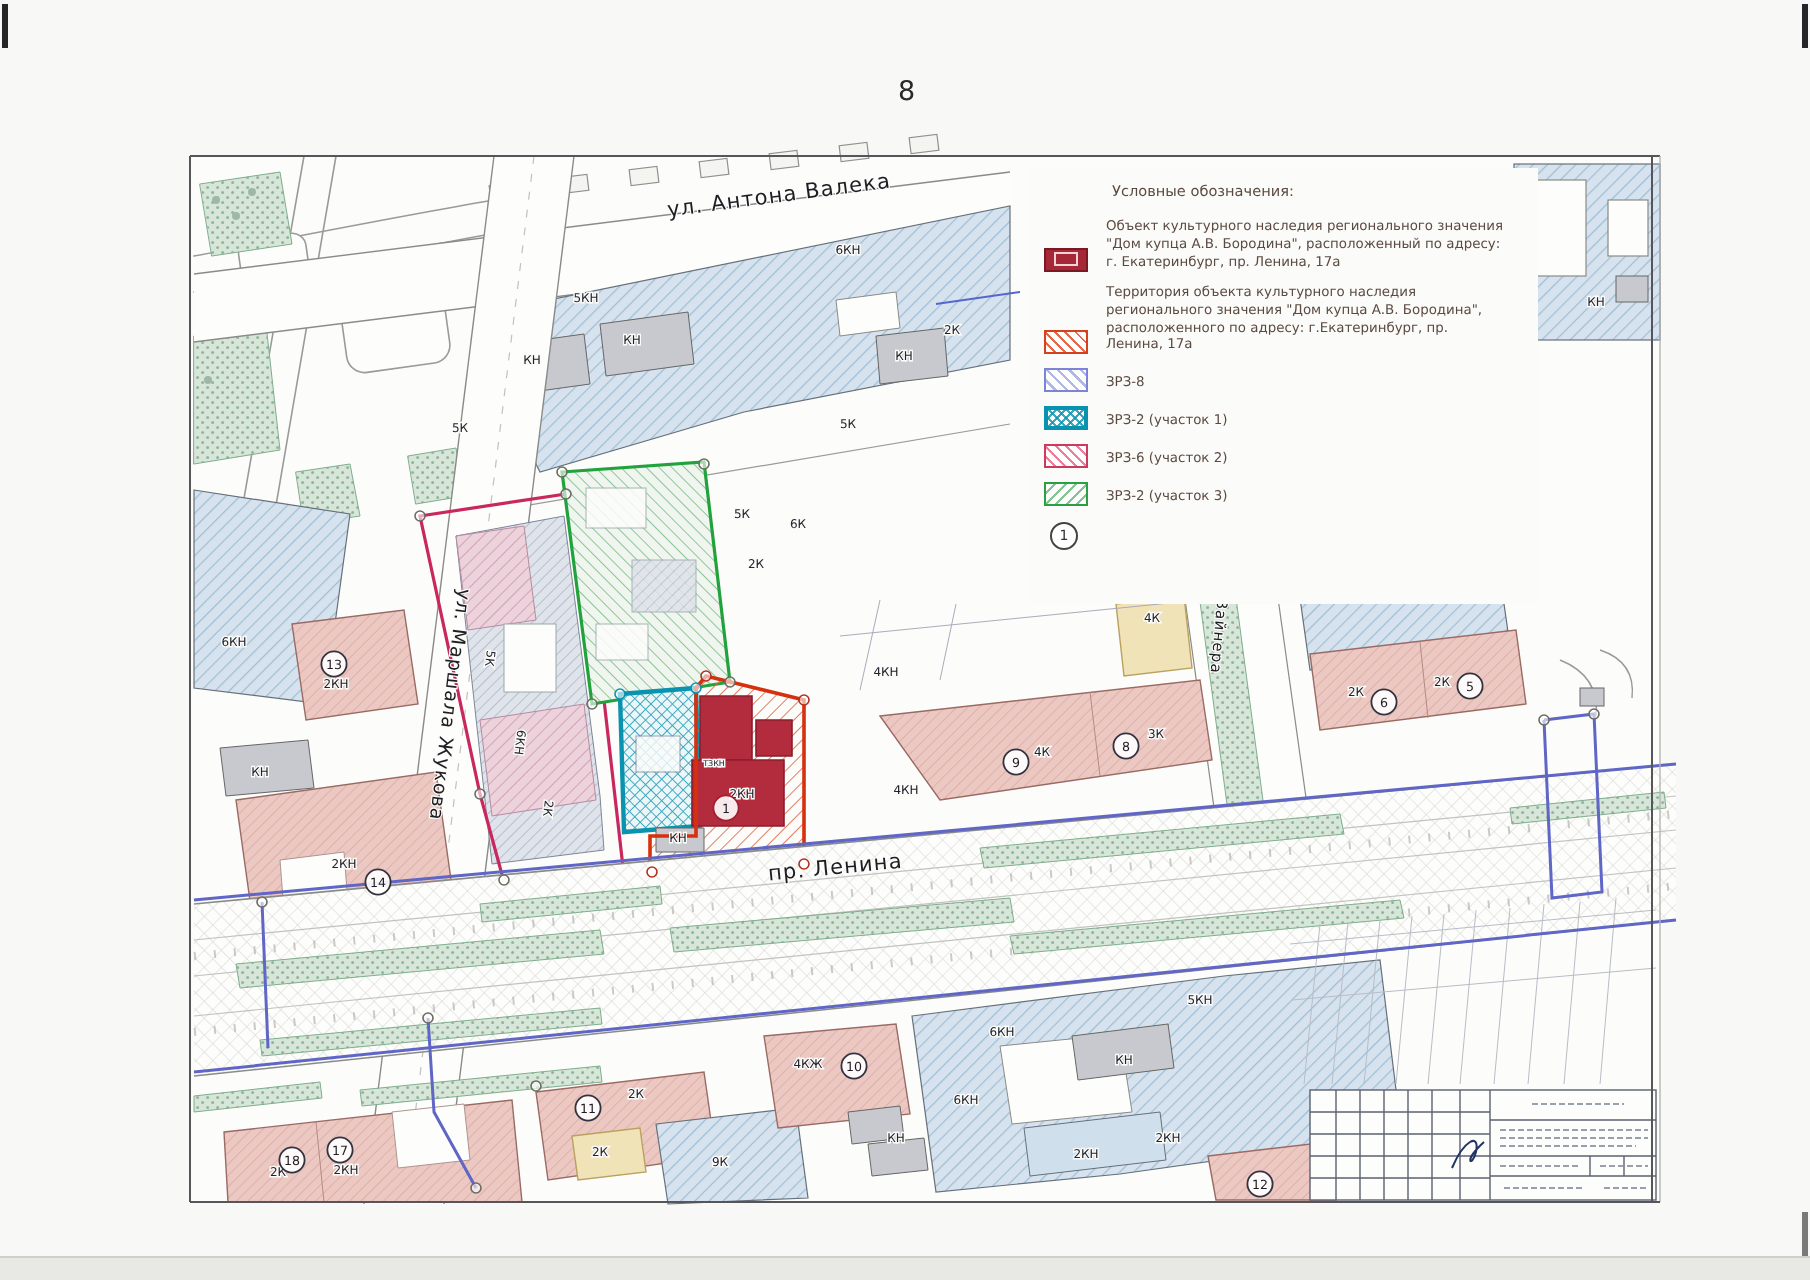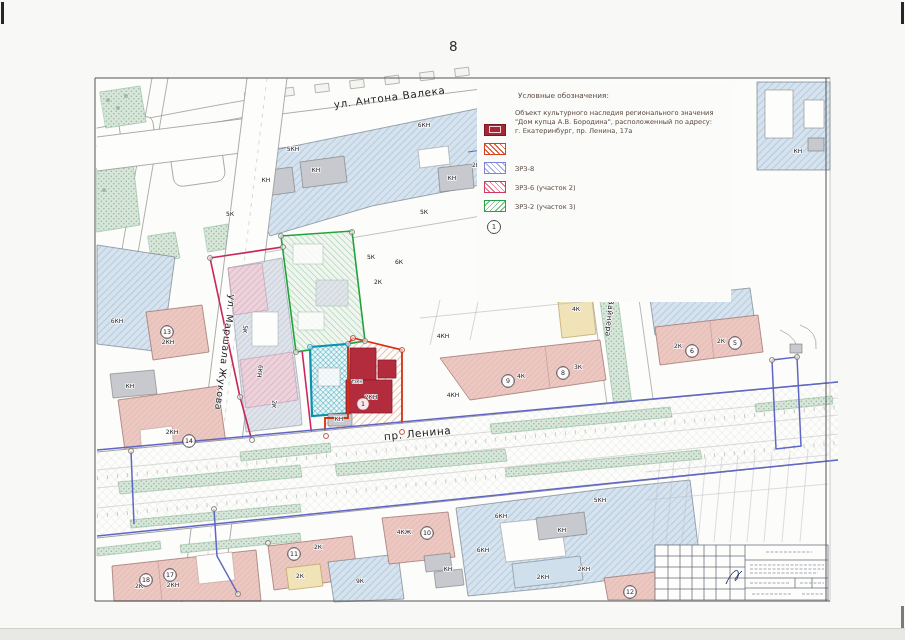--- a/index.html
+++ b/index.html
@@ -1,19 +1,19 @@
 <!DOCTYPE html>
 <html><head>
 <meta charset="utf-8">
 <style>
   html,body{margin:0;padding:0}
   .page{position:relative;width:905px;height:640px;background:#f8f8f6;font-family:"DejaVu Sans",sans-serif;overflow:hidden}
   #map-svg{position:absolute;left:0;top:0}
   .page-number{position:absolute;left:449px;top:38px;font-size:13.5px;color:#2a2a2a}
-  .legend{position:absolute;left:477px;top:84px;width:254px;height:218px;background:#fbfbf9;color:#5c4a40}
+  .legend{position:absolute;left:515px;top:84px;width:254px;height:218px;background:#fbfbf9;color:#5c4a40}
   .legend-title{margin:7px 0 9px 41px;font-size:7.3px}
   .lg-item{display:flex;margin:0 0 6px 7px;align-items:flex-end}
   .sw{flex:0 0 22px;height:12px;margin:1px 9px 0 0;border:1.5px solid;box-sizing:border-box;position:relative}
   .lg-text{font-size:6.7px;line-height:1.33;width:201px}
   .sw-obj{background:#a62836;border-color:#7a1824}
   .sw-obj:after{content:"";position:absolute;left:4px;right:4px;top:1.5px;bottom:1.5px;border:1px solid rgba(255,255,255,.8)}
   .sw-ter{border-color:#d5401d;background:repeating-linear-gradient(45deg,#fff 0 2.6px,#e2694a 2.6px 3.6px)}
   .sw-z1{border-color:#7d84d6;background:repeating-linear-gradient(45deg,#fff 0 2.8px,#b0b8e8 2.8px 4px)}
   .sw-z21{border-color:#0a93ae;border-width:2px;background:repeating-linear-gradient(45deg,rgba(255,255,255,0) 0 2.2px,rgba(10,147,174,.8) 2.2px 3.2px),repeating-linear-gradient(-45deg,#fff 0 2.2px,rgba(10,147,174,.8) 2.2px 3.2px)}
   .sw-z22{border-color:#cc3a60;background:repeating-linear-gradient(45deg,#fff 0 2.6px,#ea8099 2.6px 3.7px)}
@@ -417,24 +417,29 @@
 </svg>
 
 <div class="legend">
   <div class="legend-title">Условные обозначения:</div>
   <div class="lg-item">
     <span class="sw sw-obj"></span>
     <span class="lg-text">Объект культурного наследия регионального значения "Дом купца А.В. Бородина", расположенный по адресу: г. Екатеринбург, пр. Ленина, 17а</span>
   </div>
   <div class="lg-item">
     <span class="sw sw-ter"></span>
+    <span class="lg-text">Территория объекта культурного наследия регионального значения "Дом купца А.В. Бородина", расположенного по адресу: г.Екатеринбург, пр. Ленина, 17а</span>
   </div>
   <div class="lg-item">
     <span class="sw sw-z1"></span>
     <span class="lg-text">ЗРЗ-8</span>
+  </div>
+  <div class="lg-item">
+    <span class="sw sw-z21"></span>
+    <span class="lg-text">ЗРЗ-2 (участок 1)</span>
   </div>
   <div class="lg-item">
     <span class="sw sw-z22"></span>
     <span class="lg-text">ЗРЗ-6 (участок 2)</span>
   </div>
   <div class="lg-item">
     <span class="sw sw-z23"></span>
     <span class="lg-text">ЗРЗ-2 (участок 3)</span>
   </div>
   <div class="lg-item">

